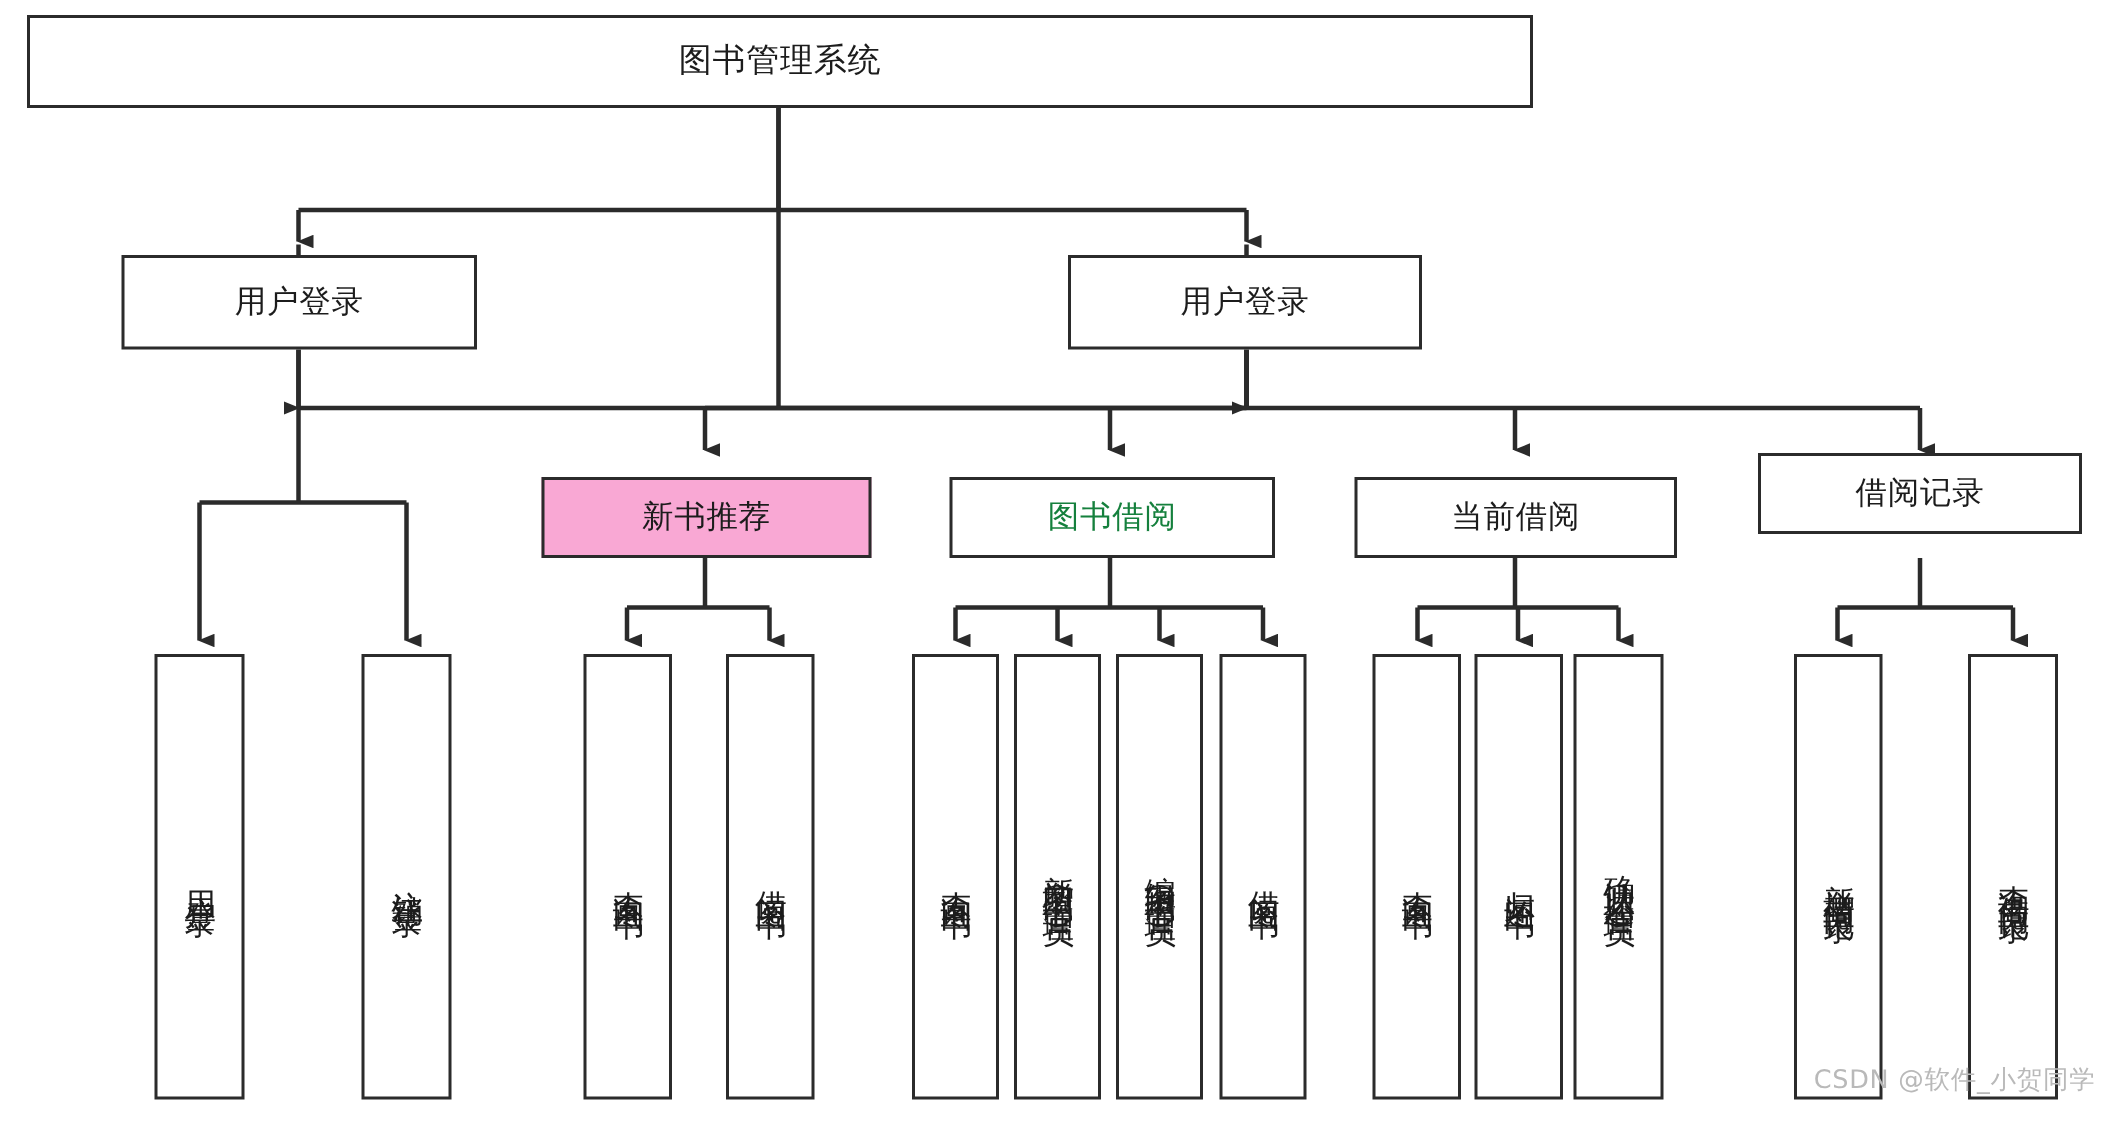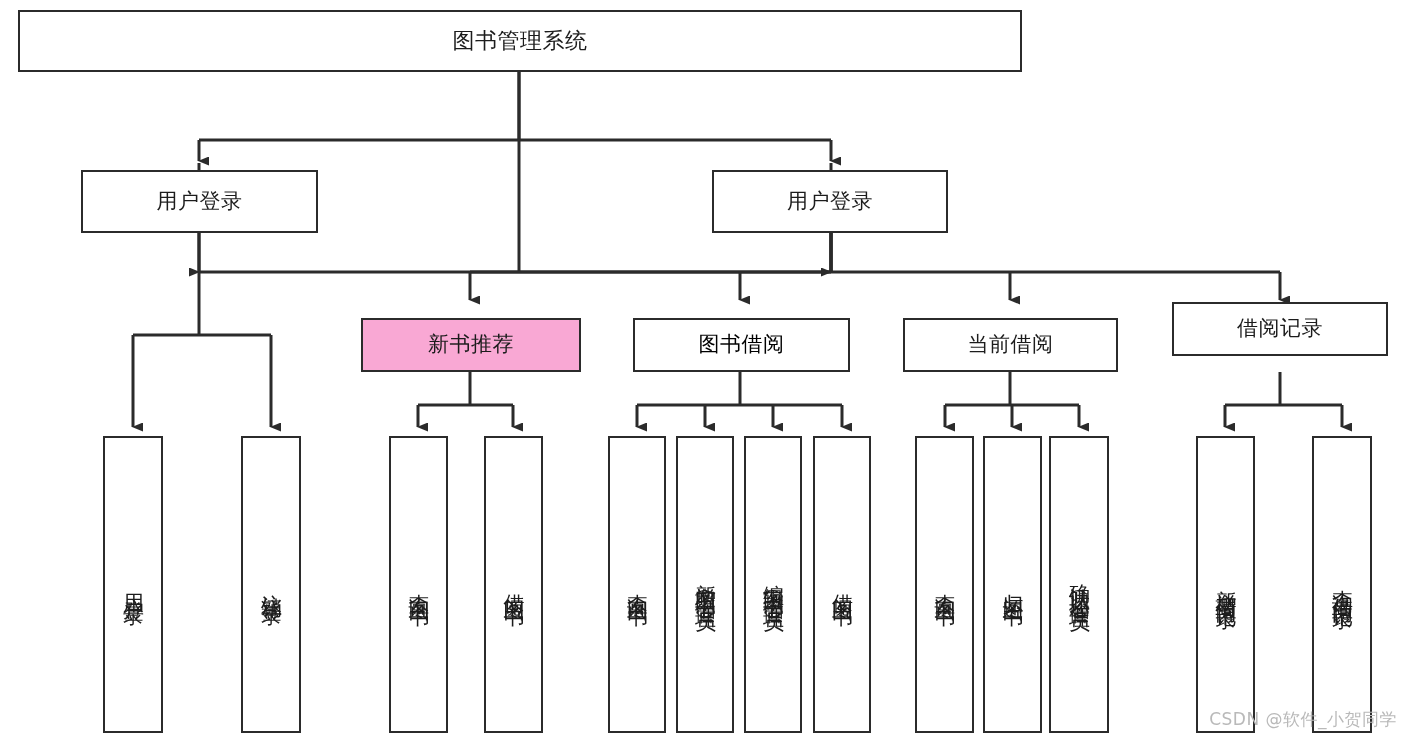--- a/index.html
+++ b/index.html
@@ -152,21 +152,21 @@
   <div class="node h" style="left: 81px; top: 170px; width: 237px; height: 63px; border-color: rgb(43, 43, 43); background: rgb(255, 255, 255); color: rgb(28, 28, 28);">
     <span>用户登录</span>
   </div>
   <div class="node h" style="left: 712px; top: 170px; width: 236px; height: 63px; border-color: rgb(43, 43, 43); background: rgb(255, 255, 255); color: rgb(28, 28, 28);">
     <span>用户登录</span>
   </div>
 
   <div class="node h" style="left: 361px; top: 318px; width: 220px; height: 54px; border-color: rgb(43, 43, 43); background: #f9a8d4; color: rgb(28, 28, 28);">
     <span>新书推荐</span>
   </div>
-  <div class="node h" style="left: 633px; top: 318px; width: 217px; height: 54px; border-color: rgb(43, 43, 43); background: rgb(255, 255, 255); color: #000000;">
+  <div class="node h" style="left: 633px; top: 318px; width: 217px; height: 54px; border-color: rgb(43, 43, 43); background: rgb(255, 255, 255); color: #15803d;">
     <span>图书借阅</span>
   </div>
   <div class="node h" style="left: 903px; top: 318px; width: 215px; height: 54px; border-color: rgb(43, 43, 43); background: rgb(255, 255, 255); color: rgb(28, 28, 28);">
     <span>当前借阅</span>
   </div>
   <div class="node h" style="left: 1172px; top: 302px; width: 216px; height: 54px; border-color: rgb(43, 43, 43); background: rgb(255, 255, 255); color: rgb(28, 28, 28);">
     <span>借阅记录</span>
   </div>
 
   <div class="node v" style="left: 103px; top: 436px; width: 60px; height: 297px; border-color: rgb(43, 43, 43); background: rgb(255, 255, 255); color: rgb(28, 28, 28);">

